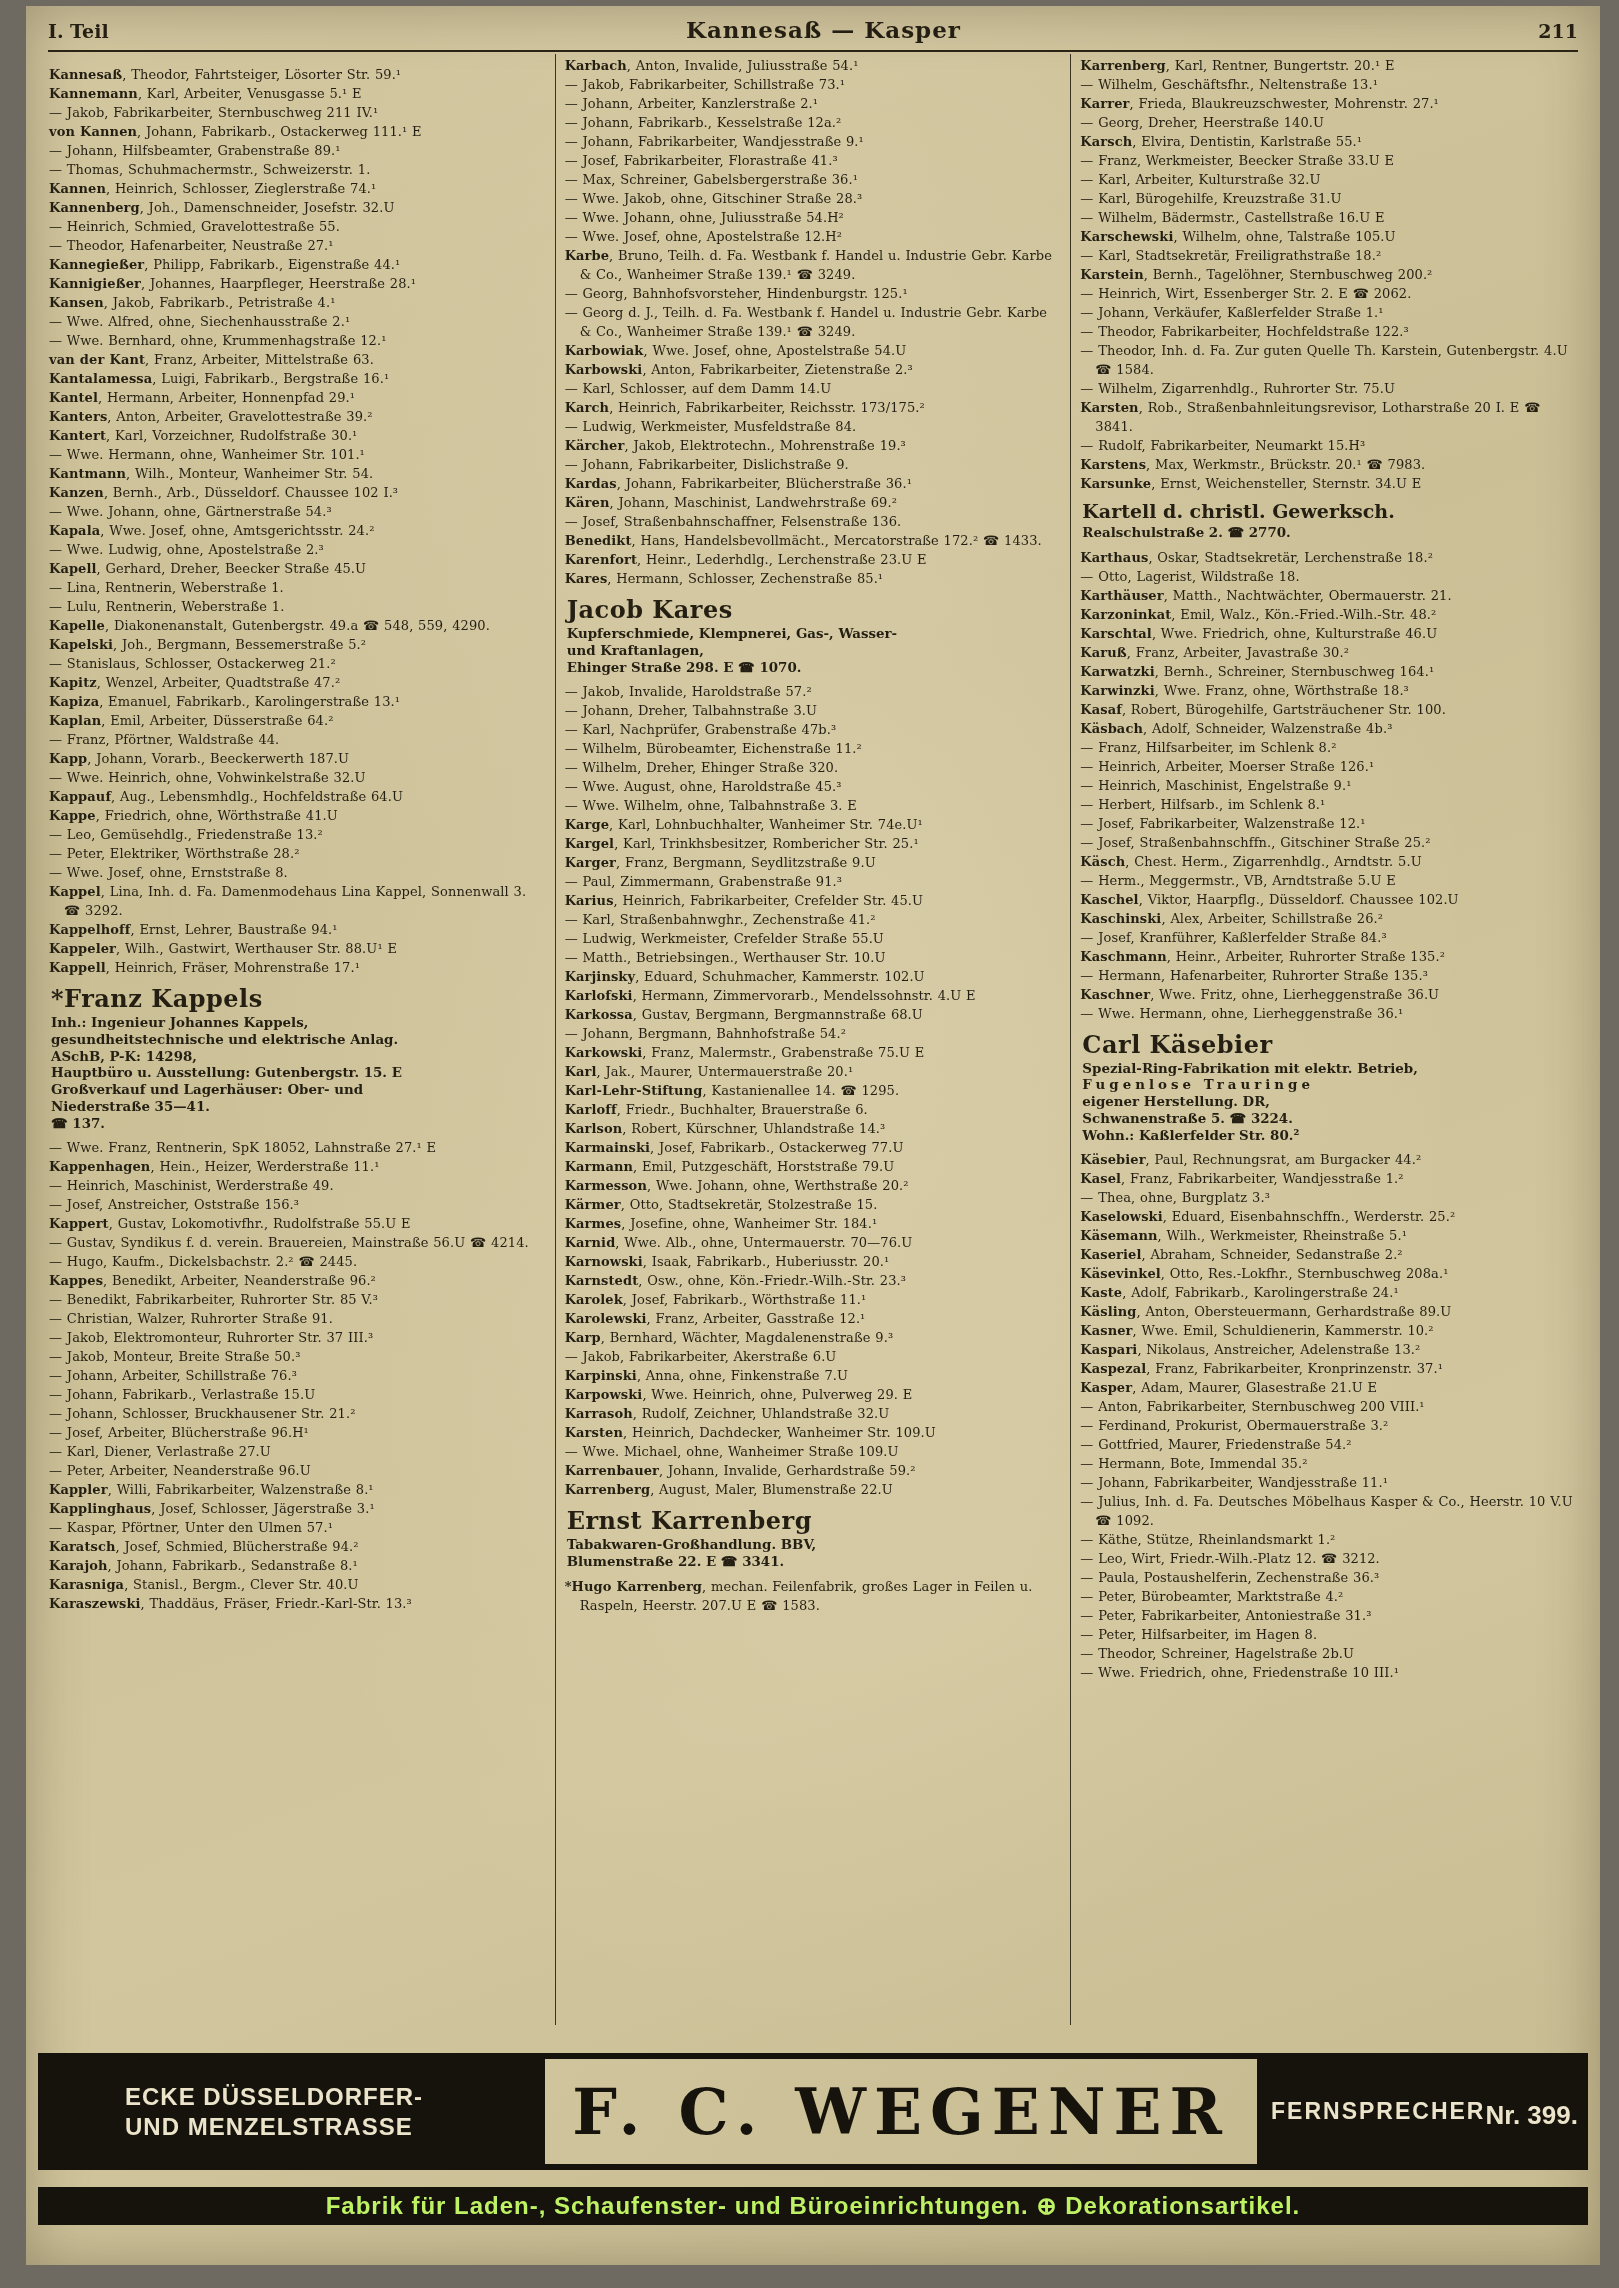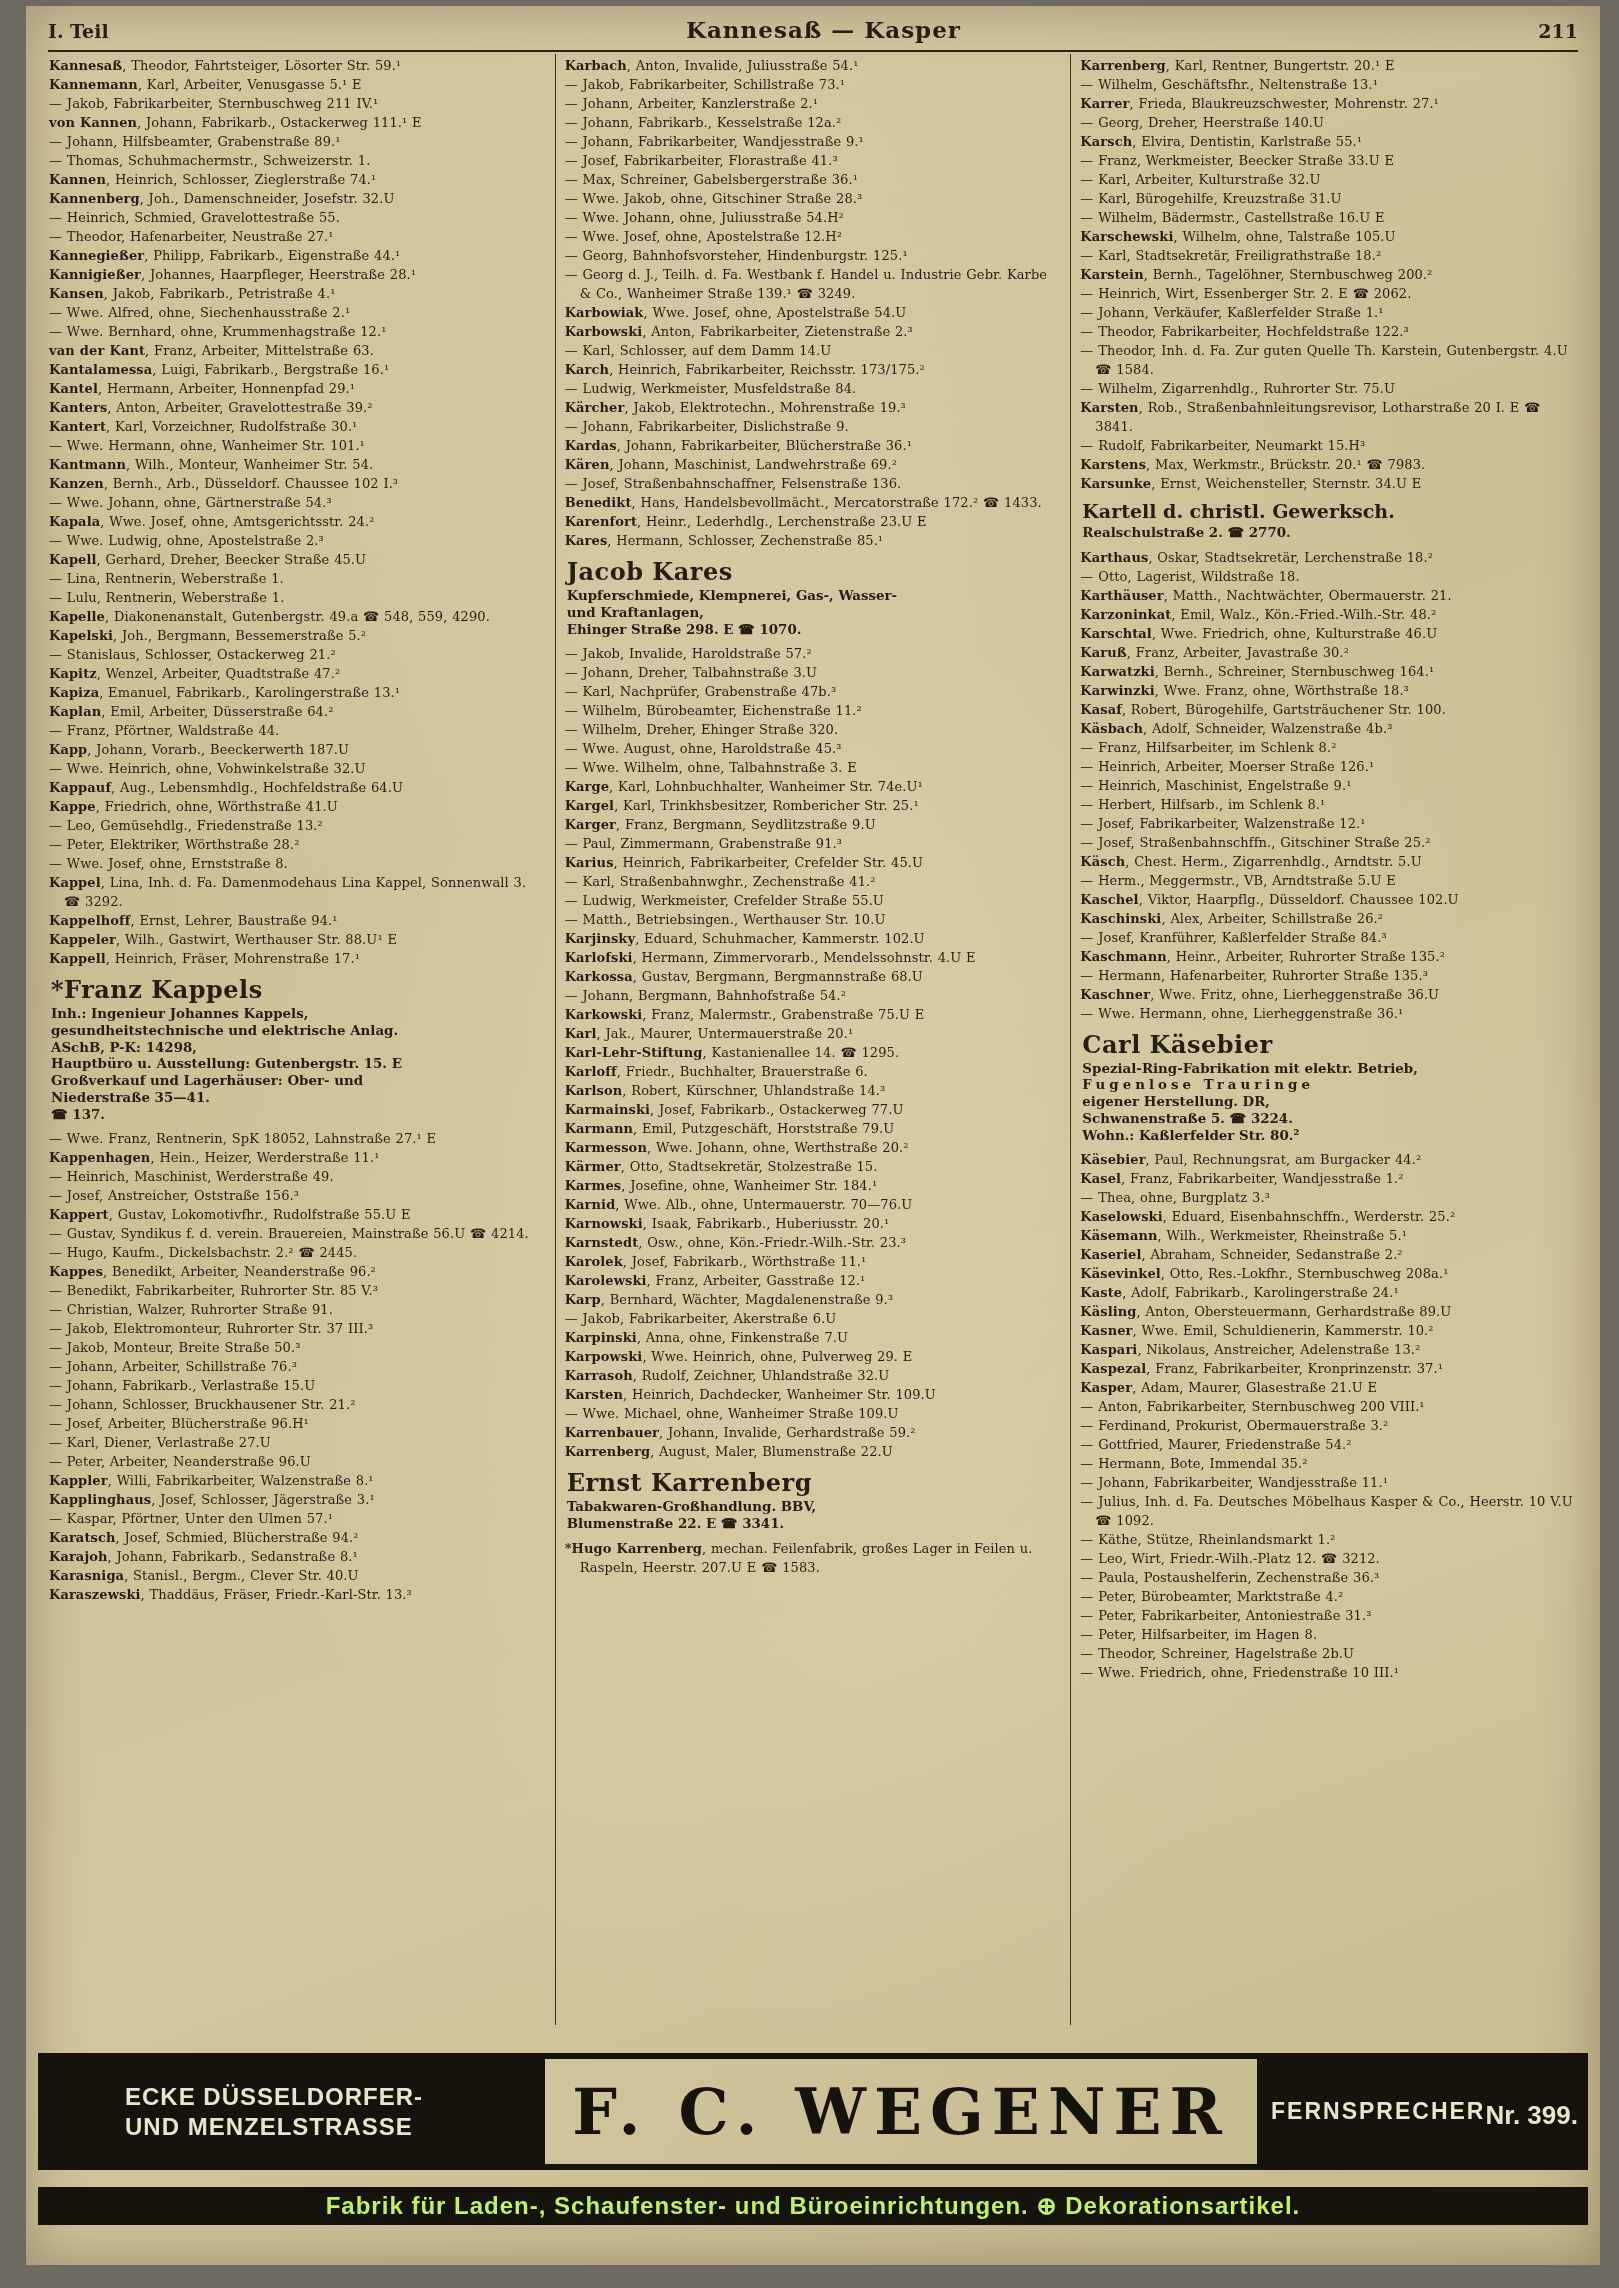--- a/index.html
+++ b/index.html
@@ -24,21 +24,21 @@
   }
   .hdr .left{font-size:19px;font-weight:bold;}
   .hdr .center{font-size:23px;font-weight:bold;letter-spacing:1px;}
   .hdr .right{font-size:19px;font-weight:bold;}
   
   .cols{
     position:absolute;top:48px;left:14px;right:14px;bottom:240px;
     display:flex;overflow:hidden;
   }
   .col{flex:1 1 0;padding:2px 9px 0 9px;border-left:1px solid #3b331f;overflow:hidden;}
-  .col:first-child{border-left:none;}
+  .col:first-child{border-left:none;margin-top:9px;}
   .entry{
     font-size:13px;line-height:19px;
     text-indent:-15px;padding-left:15px;
     letter-spacing:0.1px;word-spacing:0.5px;
   }
   .entry b{font-weight:bold;}
   
   .ad{margin:7px 2px 7px 2px;}
   .adl{line-height:1.25;}
   .t1{font-size:24px;font-weight:bold;letter-spacing:0.5px;}
@@ -173,20 +173,21 @@
         <div class="entry"><b>Karbach</b>, Anton, Invalide, Juliusstraße 54.¹</div>
         <div class="entry">— Jakob, Fabrikarbeiter, Schillstraße 73.¹</div>
         <div class="entry">— Johann, Arbeiter, Kanzlerstraße 2.¹</div>
         <div class="entry">— Johann, Fabrikarb., Kesselstraße 12a.²</div>
         <div class="entry">— Johann, Fabrikarbeiter, Wandjesstraße 9.¹</div>
         <div class="entry">— Josef, Fabrikarbeiter, Florastraße 41.³</div>
         <div class="entry">— Max, Schreiner, Gabelsbergerstraße 36.¹</div>
         <div class="entry">— Wwe. Jakob, ohne, Gitschiner Straße 28.³</div>
         <div class="entry">— Wwe. Johann, ohne, Juliusstraße 54.H²</div>
         <div class="entry">— Wwe. Josef, ohne, Apostelstraße 12.H²</div>
+        <div class="entry"><b>Karbe</b>, Bruno, Teilh. d. Fa. Westbank f. Handel u. Industrie Gebr. Karbe &amp; Co., Wanheimer Straße 139.¹ ☎ 3249.</div>
         <div class="entry">— Georg, Bahnhofsvorsteher, Hindenburgstr. 125.¹</div>
         <div class="entry">— Georg d. J., Teilh. d. Fa. Westbank f. Handel u. Industrie Gebr. Karbe &amp; Co., Wanheimer Straße 139.¹ ☎ 3249.</div>
         <div class="entry"><b>Karbowiak</b>, Wwe. Josef, ohne, Apostelstraße 54.U</div>
         <div class="entry"><b>Karbowski</b>, Anton, Fabrikarbeiter, Zietenstraße 2.³</div>
         <div class="entry">— Karl, Schlosser, auf dem Damm 14.U</div>
         <div class="entry"><b>Karch</b>, Heinrich, Fabrikarbeiter, Reichsstr. 173/175.²</div>
         <div class="entry">— Ludwig, Werkmeister, Musfeldstraße 84.</div>
         <div class="entry"><b>Kärcher</b>, Jakob, Elektrotechn., Mohrenstraße 19.³</div>
         <div class="entry">— Johann, Fabrikarbeiter, Dislichstraße 9.</div>
         <div class="entry"><b>Kardas</b>, Johann, Fabrikarbeiter, Blücherstraße 36.¹</div>

